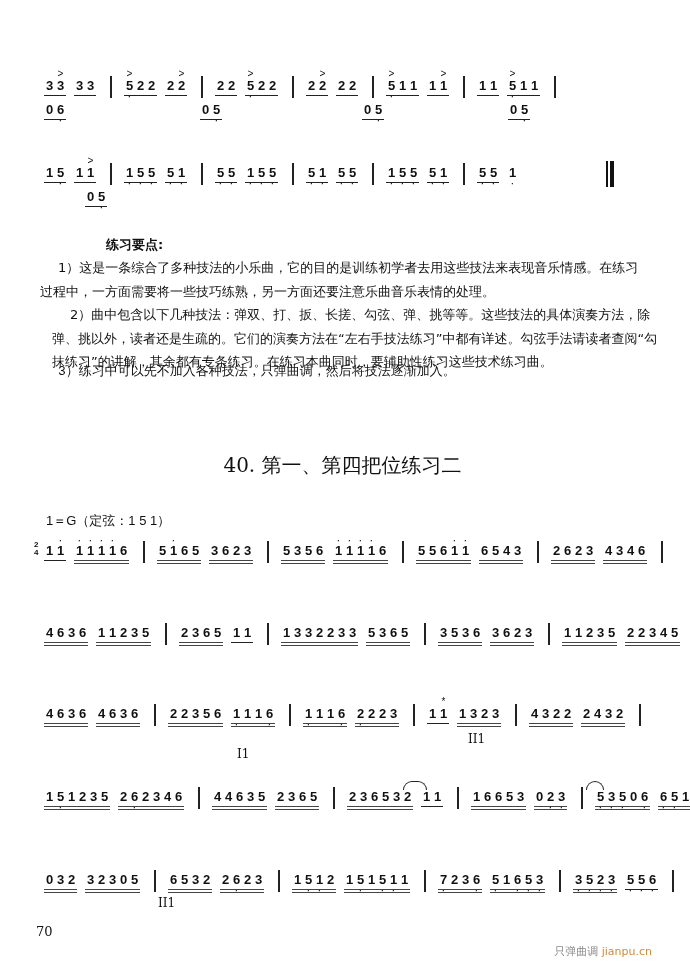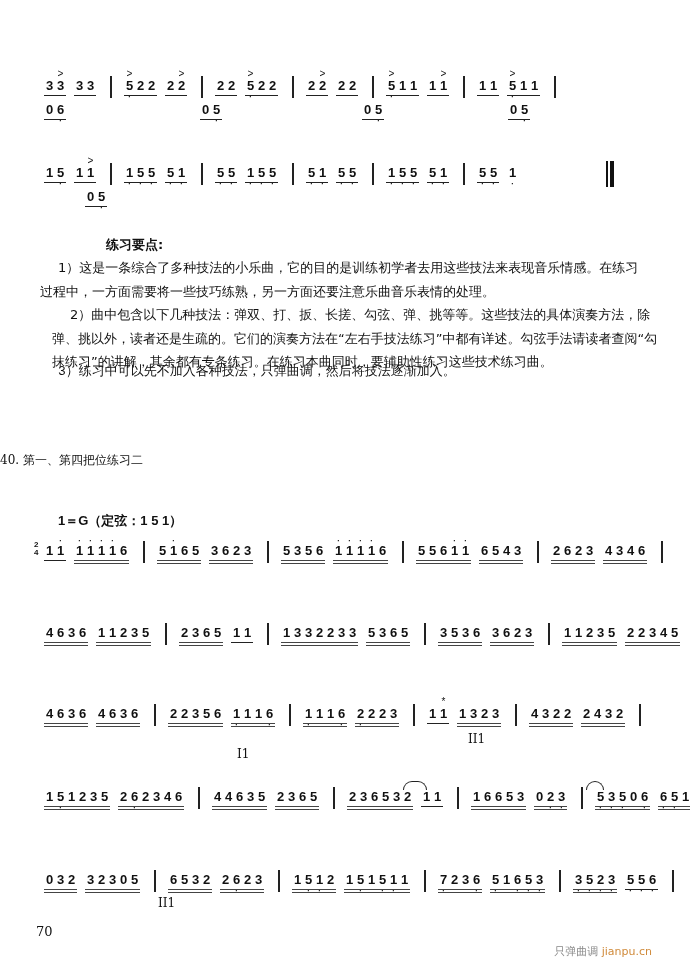--- a/index.html
+++ b/index.html
@@ -17,22 +17,22 @@
   .n .acc { position:absolute; left:0; right:0; top:-12px; text-align:center; font-size:10px; font-weight:normal; }
   .grp.u1 { border-bottom:1.5px solid #222; padding-bottom:1px; }
   .grp.u2 { border-bottom:4px double #444; padding-bottom:1px; }
   .bar { display:inline-block; width:2px; height:22px; background:#222; margin:0 12px 0 6px; position:relative; top:-2px; }
   .endbar { display:inline-block; width:2px; height:26px; background:#111; border-right:4px solid #111; margin-left:22px; position:relative; top:-4px; padding-right:2px; background-clip:content-box; }
   .sub { position:absolute; top:24px; display:flex; border-bottom:1.5px solid #222; padding-bottom:1px; }
   .mark { position:absolute; font-family:"DejaVu Serif", serif; font-size:12px; }
   .notes-head { position:absolute; left:58px; top:236px; font-family:"DejaVu Sans", sans-serif; font-weight:bold; font-size:13px;margin-left:48px; }
   .para { position:absolute; left:40px; width:610px; font-family:"DejaVu Sans", sans-serif; font-size:13px; line-height:23.5px; text-indent:0; }
   .para .ind { padding-left:18px; }
-  .title { position:absolute; left:0; width:685px; top:452px; font-size:12px; font-family:"DejaVu Serif", serif; }
-  .key { position:absolute; left:58px; top:512px; font-family:"Liberation Sans", sans-serif; font-weight:bold; font-size:13px; }
+  .title { position:absolute; left:0; width:685px; top:452px; text-align:center; font-size:20px; font-family:"DejaVu Serif", serif; }
+  .key { position:absolute; left:46px; top:512px; font-family:"Liberation Sans", sans-serif; font-weight:normal; font-size:13px; }
   .time { position:absolute; font-family:"Liberation Sans", sans-serif; font-weight:bold; font-size:8px; line-height:8px; text-align:center; }
   .slur { position:absolute; border:1.5px solid #222; border-bottom:none; border-radius:12px 12px 0 0; height:8px; }
   .pagenum { position:absolute; left:36px; top:924px; font-size:13px; font-family:"DejaVu Serif", serif; }
   .watermark { position:absolute; right:38px; top:944px; font-size:11px; color:#888; font-family:"DejaVu Sans", sans-serif; }
   .watermark .en { color:#d08a3a; }
 </style>
 </head>
 <body>
 
 <div class="row" style="top:78px;">

